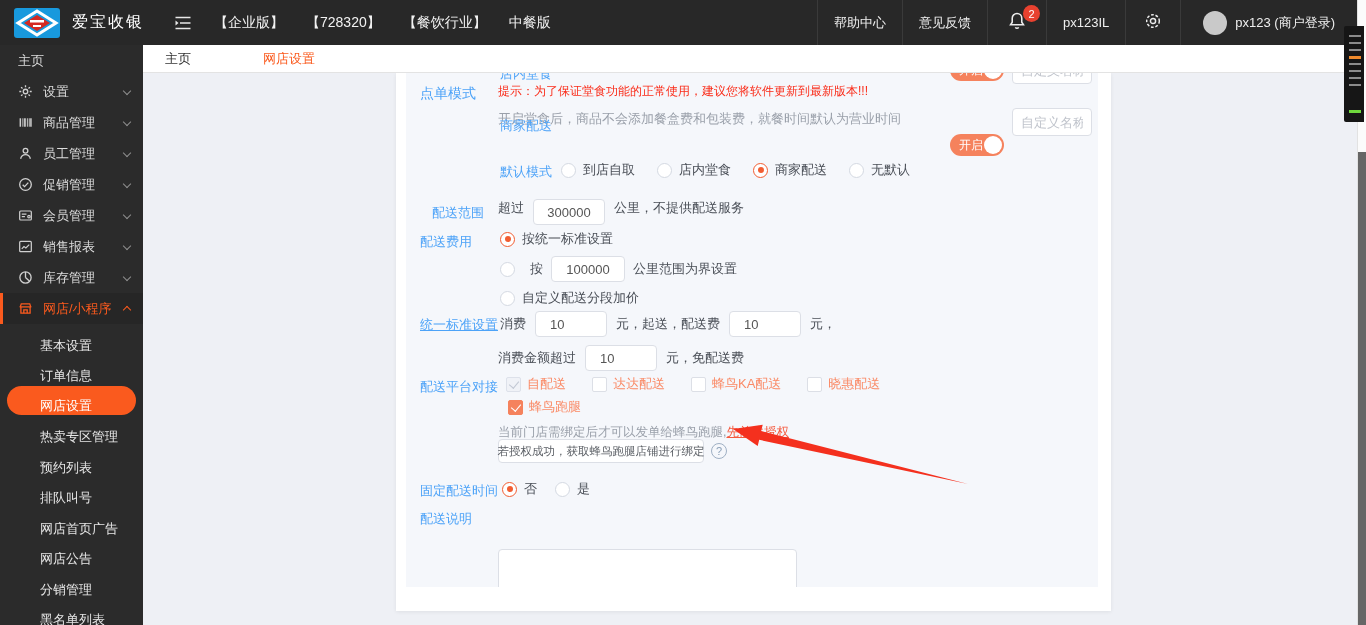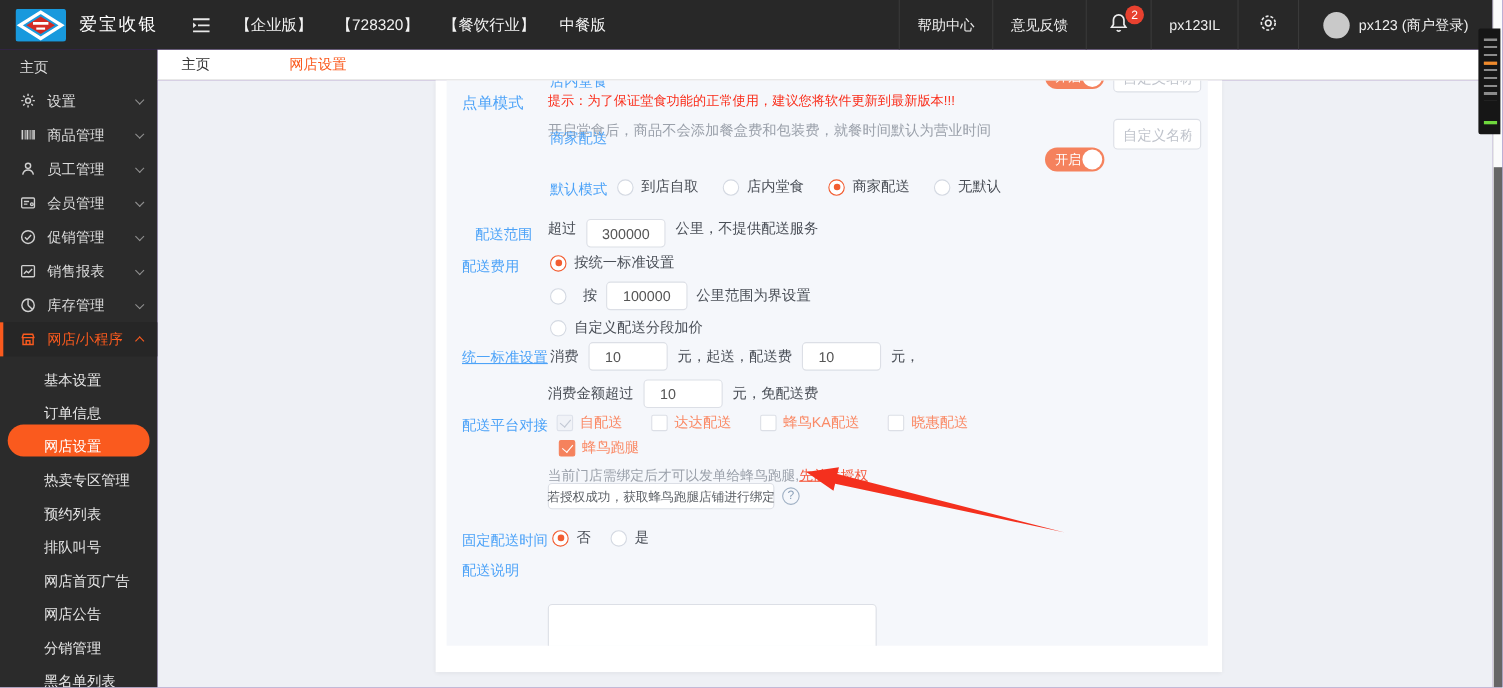--- a/index.html
+++ b/index.html
@@ -1,18 +1,18 @@
 <!DOCTYPE html>
 <html><head>
 <meta charset="utf-8">
 <style>
   * { margin:0; padding:0; box-sizing:border-box; }
   html,body { background:#dfe1e6; }
   body { font-family:"Liberation Sans","DejaVu Sans",sans-serif; color:#606266; }
-  .screen { position:relative; width:1366px; height:625px; background:#4c1d95; overflow:hidden; }
+  .screen { position:relative; width:1366px; height:625px; background:#4d7c0f; overflow:hidden; }
 
   
   .hd { position:absolute; left:0; top:0; width:1357px; height:45px; background:#282828; display:flex; align-items:center; z-index:5; }
   .logo { width:46px; height:30px; margin-left:14px; border-radius:3px; overflow:hidden; flex:none; }
   .app-title { color:#fff; font-size:16px; letter-spacing:2px; margin-left:12px; }
   .hicon { margin-left:30px; display:flex; align-items:center; }
   .hmenu { color:#f2f2f2; font-size:14px; margin-left:22px; cursor:default; }
   .hd-right { margin-left:auto; display:flex; align-items:stretch; height:100%; }
   .hd-cell { display:flex; align-items:center; padding:4px 16px; border-left:1px solid #3a3a3a; color:#eee; font-size:13px; position:relative; }
   .badge { position:absolute; top:5px; right:6px; min-width:17px; height:17px; border-radius:9px; background:#e8412f; color:#fff; font-size:11px; display:flex; align-items:center; justify-content:center; padding:0 4px; }
@@ -189,40 +189,40 @@
               <path d="M2.8 13.6c.6-3 2.6-4.5 5.2-4.5s4.6 1.5 5.2 4.5"></path>
             </g>
           </svg>
         </span>
       <span>员工管理</span>
       <span class="chev"></span>
     </div>
     <div class="sb-item">
       <span class="ic">
           <svg width="15" height="15" viewBox="0 0 16 16">
+            <g fill="none" stroke="#d0d0d0" stroke-width="1.4">
+              <circle cx="8" cy="8" r="6.2"></circle>
+              <path d="M5 8.3l2 2 4-4.3"></path>
+            </g>
+          </svg>
+        </span>
+      <span>促销管理</span>
+      <span class="chev"></span>
+    </div>
+    <div class="sb-item">
+      <span class="ic">
+          <svg width="15" height="15" viewBox="0 0 16 16">
             <g fill="none" stroke="#d0d0d0" stroke-width="1.3">
               <rect x="1.8" y="3.2" width="12.4" height="9.6" rx="1"></rect>
               <path d="M4 6.6h5M4 9.2h3.4"></path>
               <circle cx="11.7" cy="9.2" r="1.3"></circle>
             </g>
           </svg>
         </span>
       <span>会员管理</span>
-      <span class="chev"></span>
-    </div>
-    <div class="sb-item">
-      <span class="ic">
-          <svg width="15" height="15" viewBox="0 0 16 16">
-            <g fill="none" stroke="#d0d0d0" stroke-width="1.4">
-              <circle cx="8" cy="8" r="6.2"></circle>
-              <path d="M5 8.3l2 2 4-4.3"></path>
-            </g>
-          </svg>
-        </span>
-      <span>促销管理</span>
       <span class="chev"></span>
     </div>
     <div class="sb-item">
       <span class="ic">
           <svg width="15" height="15" viewBox="0 0 16 16">
             <g fill="none" stroke="#d0d0d0" stroke-width="1.3">
               <rect x="1.8" y="2.6" width="12.4" height="10.8" rx="1"></rect>
               <path d="M4 10.6l2.4-2.5 2 1.5 3.6-3.6"></path>
             </g>
           </svg>

